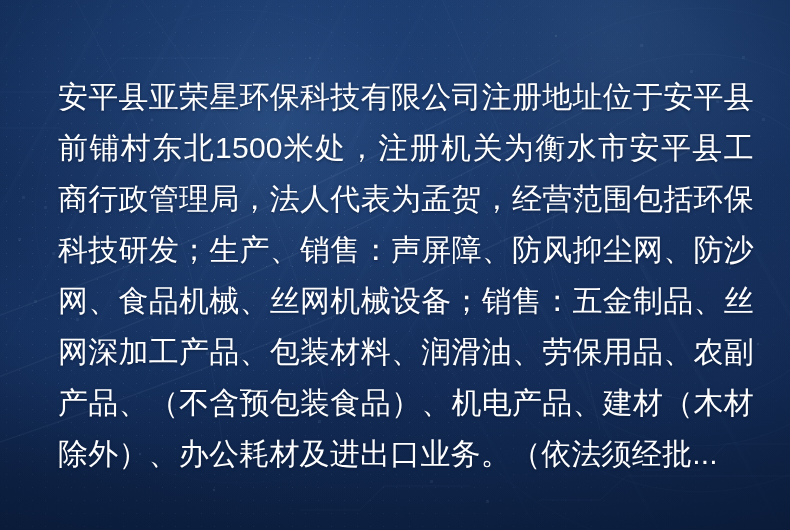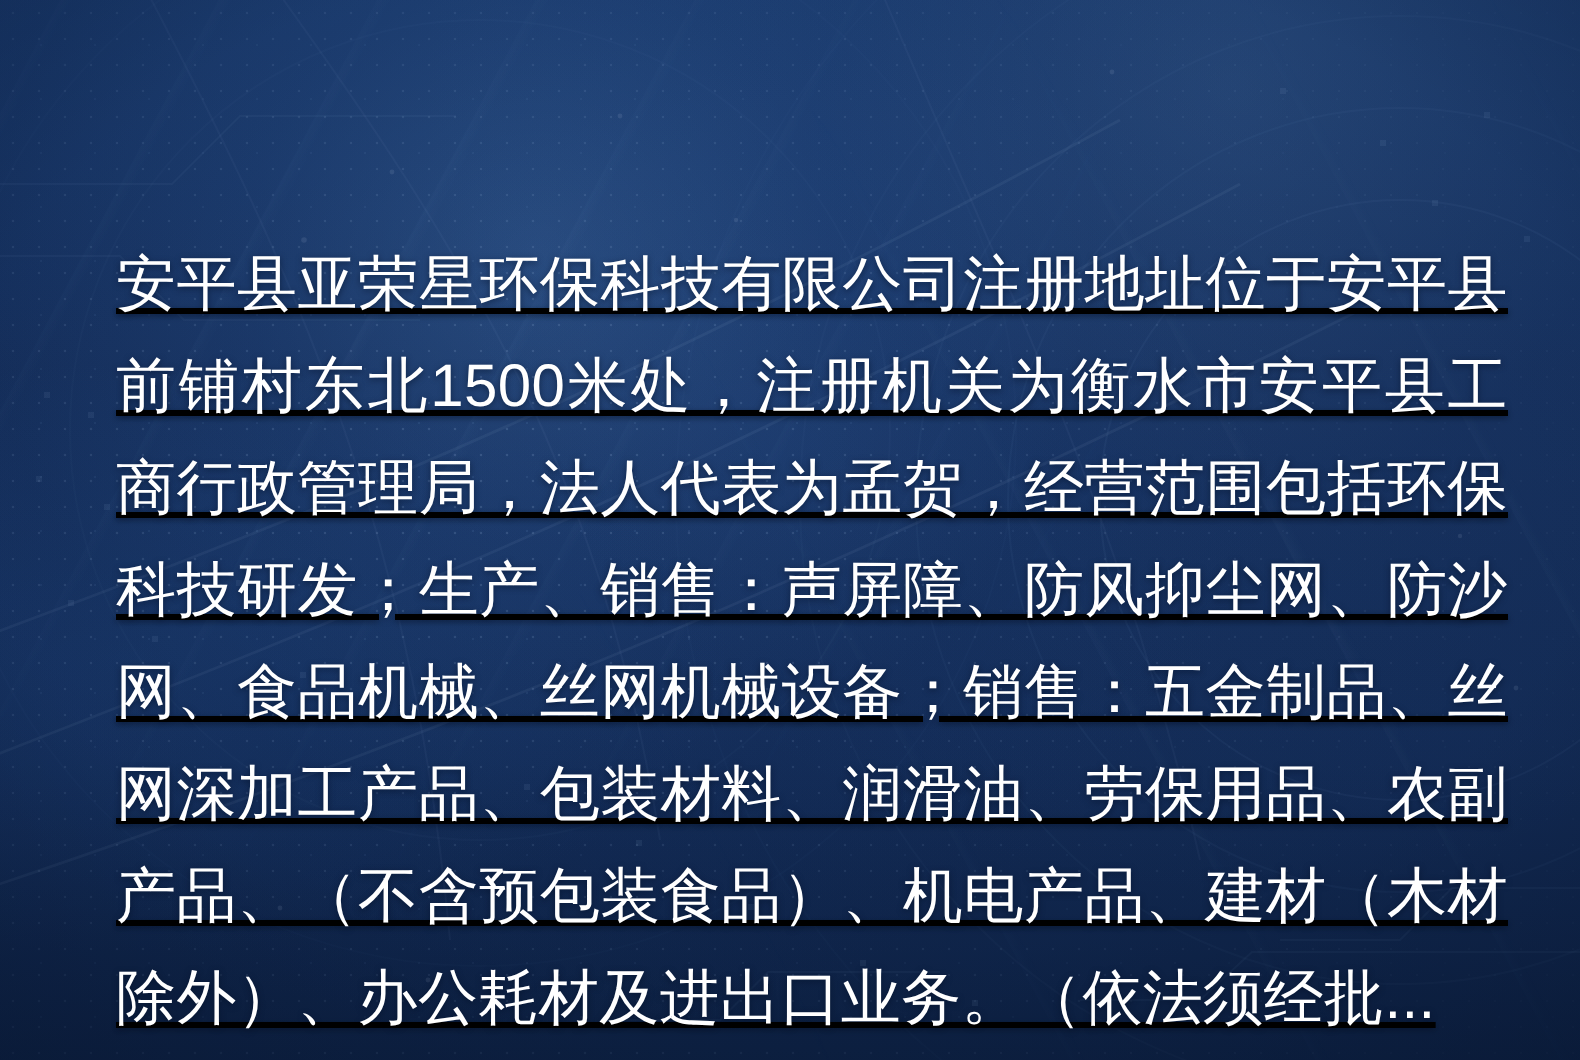--- a/index.html
+++ b/index.html
@@ -121,24 +121,23 @@
       radial-gradient(ellipse 85% 80% at 50% 42%,
         rgba(0,0,0,0) 0%,
         rgba(4,14,34,0.12) 62%,
         rgba(4,14,34,0.42) 100%);
   }
 
   
   .copy-wrap {
     position: absolute;
     left: 0; right: 0;
-    top: 13px;
-    padding: 104px 36px 0 58px;
+    top: 0;
+    padding: 71px 36px 0 58px;
     box-sizing: border-box;
-    text-decoration: underline;
   }
   .copy {
     margin: 0;
     color: #ffffff;
     font-size: 30px;
     line-height: 51px;
     letter-spacing: 0.2px;
     font-weight: 400;
     text-align: justify;
     text-justify: inter-character;

